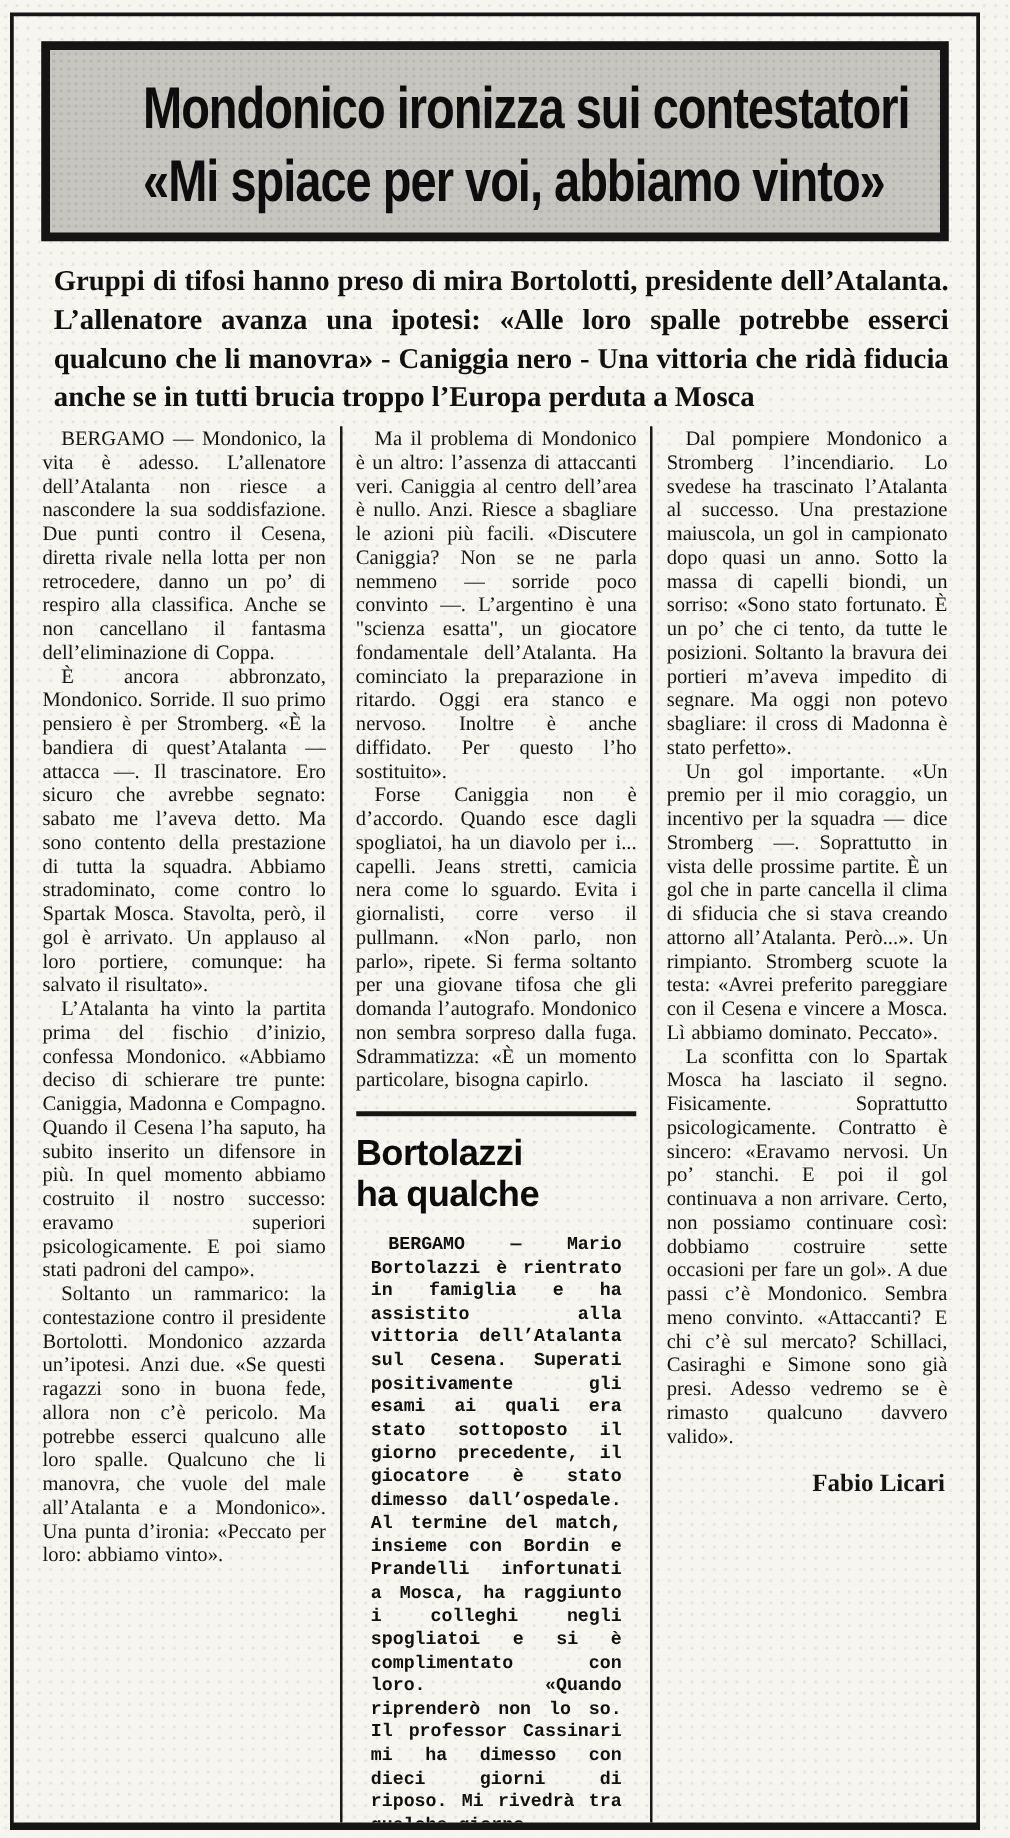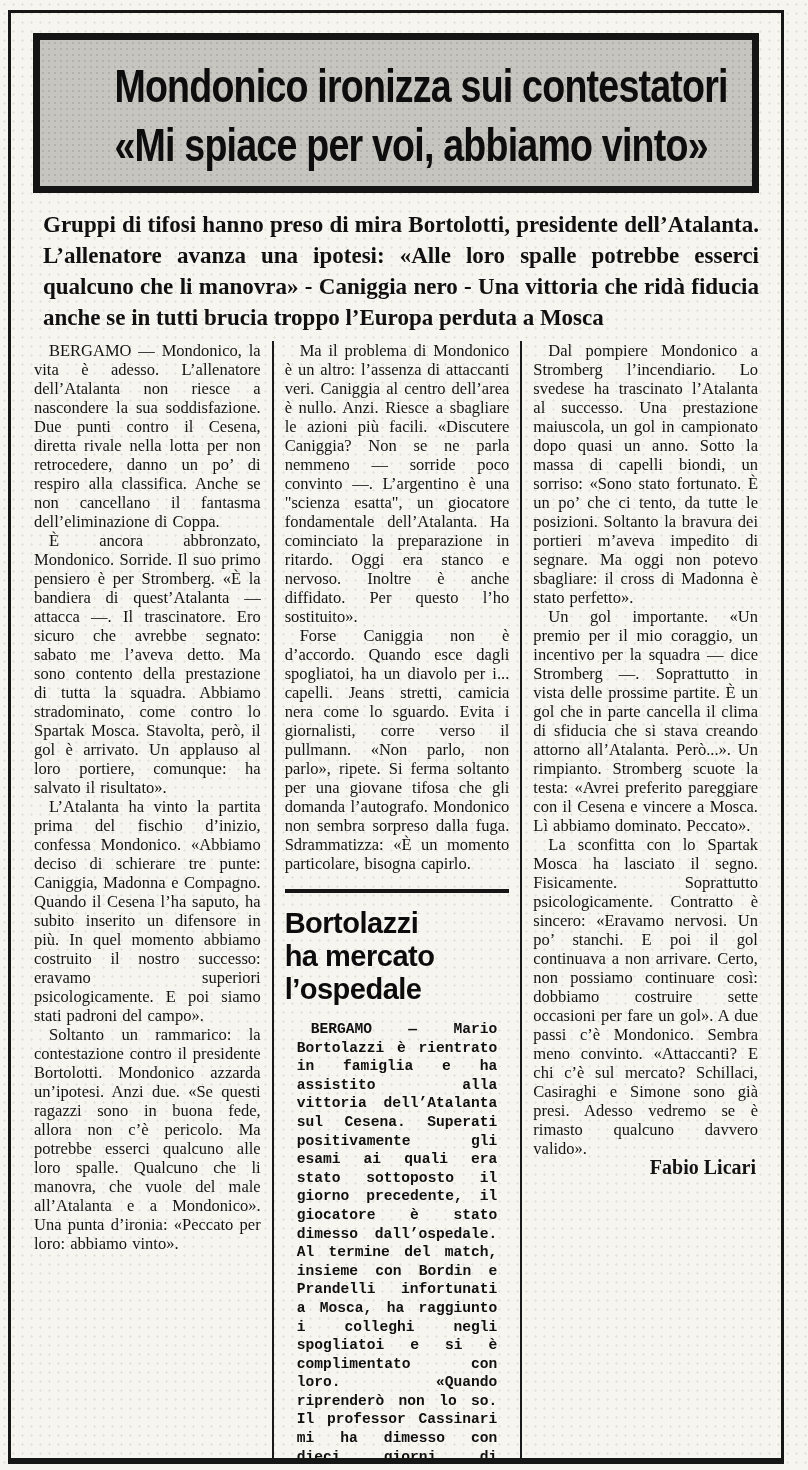--- a/index.html
+++ b/index.html
@@ -95,21 +95,21 @@
     line-height:18.6px;
     text-align:justify;
     text-indent:14px;
     margin:12px;
     color:#101010;
   }
   .byline{
     text-align:right;
     font-weight:bold;
     font-size:20px;
-    margin:0 2px 0 0;
+    margin:20px 2px 0 0;
   }
 </style>
 </head>
 <body>
 
 <div class="frame">
 
   <div class="headline-box">
     <span class="headline-line">Mondonico ironizza sui contestatori</span>
     <span class="headline-line">«Mi spiace per voi, abbiamo vinto»</span>
@@ -125,22 +125,21 @@
       <p class="para">L’Atalanta ha vinto la partita prima del fischio d’inizio, confessa Mondonico. «Abbiamo deciso di schierare tre punte: Caniggia, Madonna e Compagno. Quando il Cesena l’ha saputo, ha subito inserito un difensore in più. In quel momento abbiamo costruito il nostro successo: eravamo superiori psicologicamente. E poi siamo stati padroni del campo».</p>
       <p class="para">Soltanto un rammarico: la contestazione contro il presidente Bortolotti. Mondonico azzarda un’ipotesi. Anzi due. «Se questi ragazzi sono in buona fede, allora non c’è pericolo. Ma potrebbe esserci qualcuno alle loro spalle. Qualcuno che li manovra, che vuole del male all’Atalanta e a Mondonico». Una punta d’ironia: «Peccato per loro: abbiamo vinto».</p>
     </div>
 
     <div class="col mid">
       <p class="para">Ma il problema di Mondonico è un altro: l’assenza di attaccanti veri. Caniggia al centro dell’area è nullo. Anzi. Riesce a sbagliare le azioni più facili. «Discutere Caniggia? Non se ne parla nemmeno — sorride poco convinto —. L’argentino è una "scienza esatta", un giocatore fondamentale dell’Atalanta. Ha cominciato la preparazione in ritardo. Oggi era stanco e nervoso. Inoltre è anche diffidato. Per questo l’ho sostituito».</p>
       <p class="para">Forse Caniggia non è d’accordo. Quando esce dagli spogliatoi, ha un diavolo per i... capelli. Jeans stretti, camicia nera come lo sguardo. Evita i giornalisti, corre verso il pullmann. «Non parlo, non parlo», ripete. Si ferma soltanto per una giovane tifosa che gli domanda l’autografo. Mondonico non sembra sorpreso dalla fuga. Sdrammatizza: «È un momento particolare, bisogna capirlo.</p>
       <hr class="sub-divider">
       <div class="sub-title">
         <div>Bortolazzi</div>
-        <div>ha mercato</div>
-        <div>l’ospedale</div>
+        <div>ha qualche</div>
       </div>
       <p class="sub-body">BERGAMO — Mario Bortolazzi è rientrato in famiglia e ha assistito alla vittoria dell’Atalanta sul Cesena. Superati positivamente gli esami ai quali era stato sottoposto il giorno precedente, il giocatore è stato dimesso dall’ospedale. Al termine del match, insieme con Bordin e Prandelli infortunati a Mosca, ha raggiunto i colleghi negli spogliatoi e si è complimentato con loro. «Quando riprenderò non lo so. Il professor Cassinari mi ha dimesso con dieci giorni di riposo. Mi rivedrà tra qualche giorno.</p>
     </div>
 
     <div class="col right">
       <p class="para">Dal pompiere Mondonico a Stromberg l’incendiario. Lo svedese ha trascinato l’Atalanta al successo. Una prestazione maiuscola, un gol in campionato dopo quasi un anno. Sotto la massa di capelli biondi, un sorriso: «Sono stato fortunato. È un po’ che ci tento, da tutte le posizioni. Soltanto la bravura dei portieri m’aveva impedito di segnare. Ma oggi non potevo sbagliare: il cross di Madonna è stato perfetto».</p>
       <p class="para">Un gol importante. «Un premio per il mio coraggio, un incentivo per la squadra — dice Stromberg —. Soprattutto in vista delle prossime partite. È un gol che in parte cancella il clima di sfiducia che si stava creando attorno all’Atalanta. Però...». Un rimpianto. Stromberg scuote la testa: «Avrei preferito pareggiare con il Cesena e vincere a Mosca. Lì abbiamo dominato. Peccato».</p>
       <p class="para">La sconfitta con lo Spartak Mosca ha lasciato il segno. Fisicamente. Soprattutto psicologicamente. Contratto è sincero: «Eravamo nervosi. Un po’ stanchi. E poi il gol continuava a non arrivare. Certo, non possiamo continuare così: dobbiamo costruire sette occasioni per fare un gol». A due passi c’è Mondonico. Sembra meno convinto. «Attaccanti? E chi c’è sul mercato? Schillaci, Casiraghi e Simone sono già presi. Adesso vedremo se è rimasto qualcuno davvero valido».</p>
       <p class="byline">Fabio Licari</p>
     </div>

